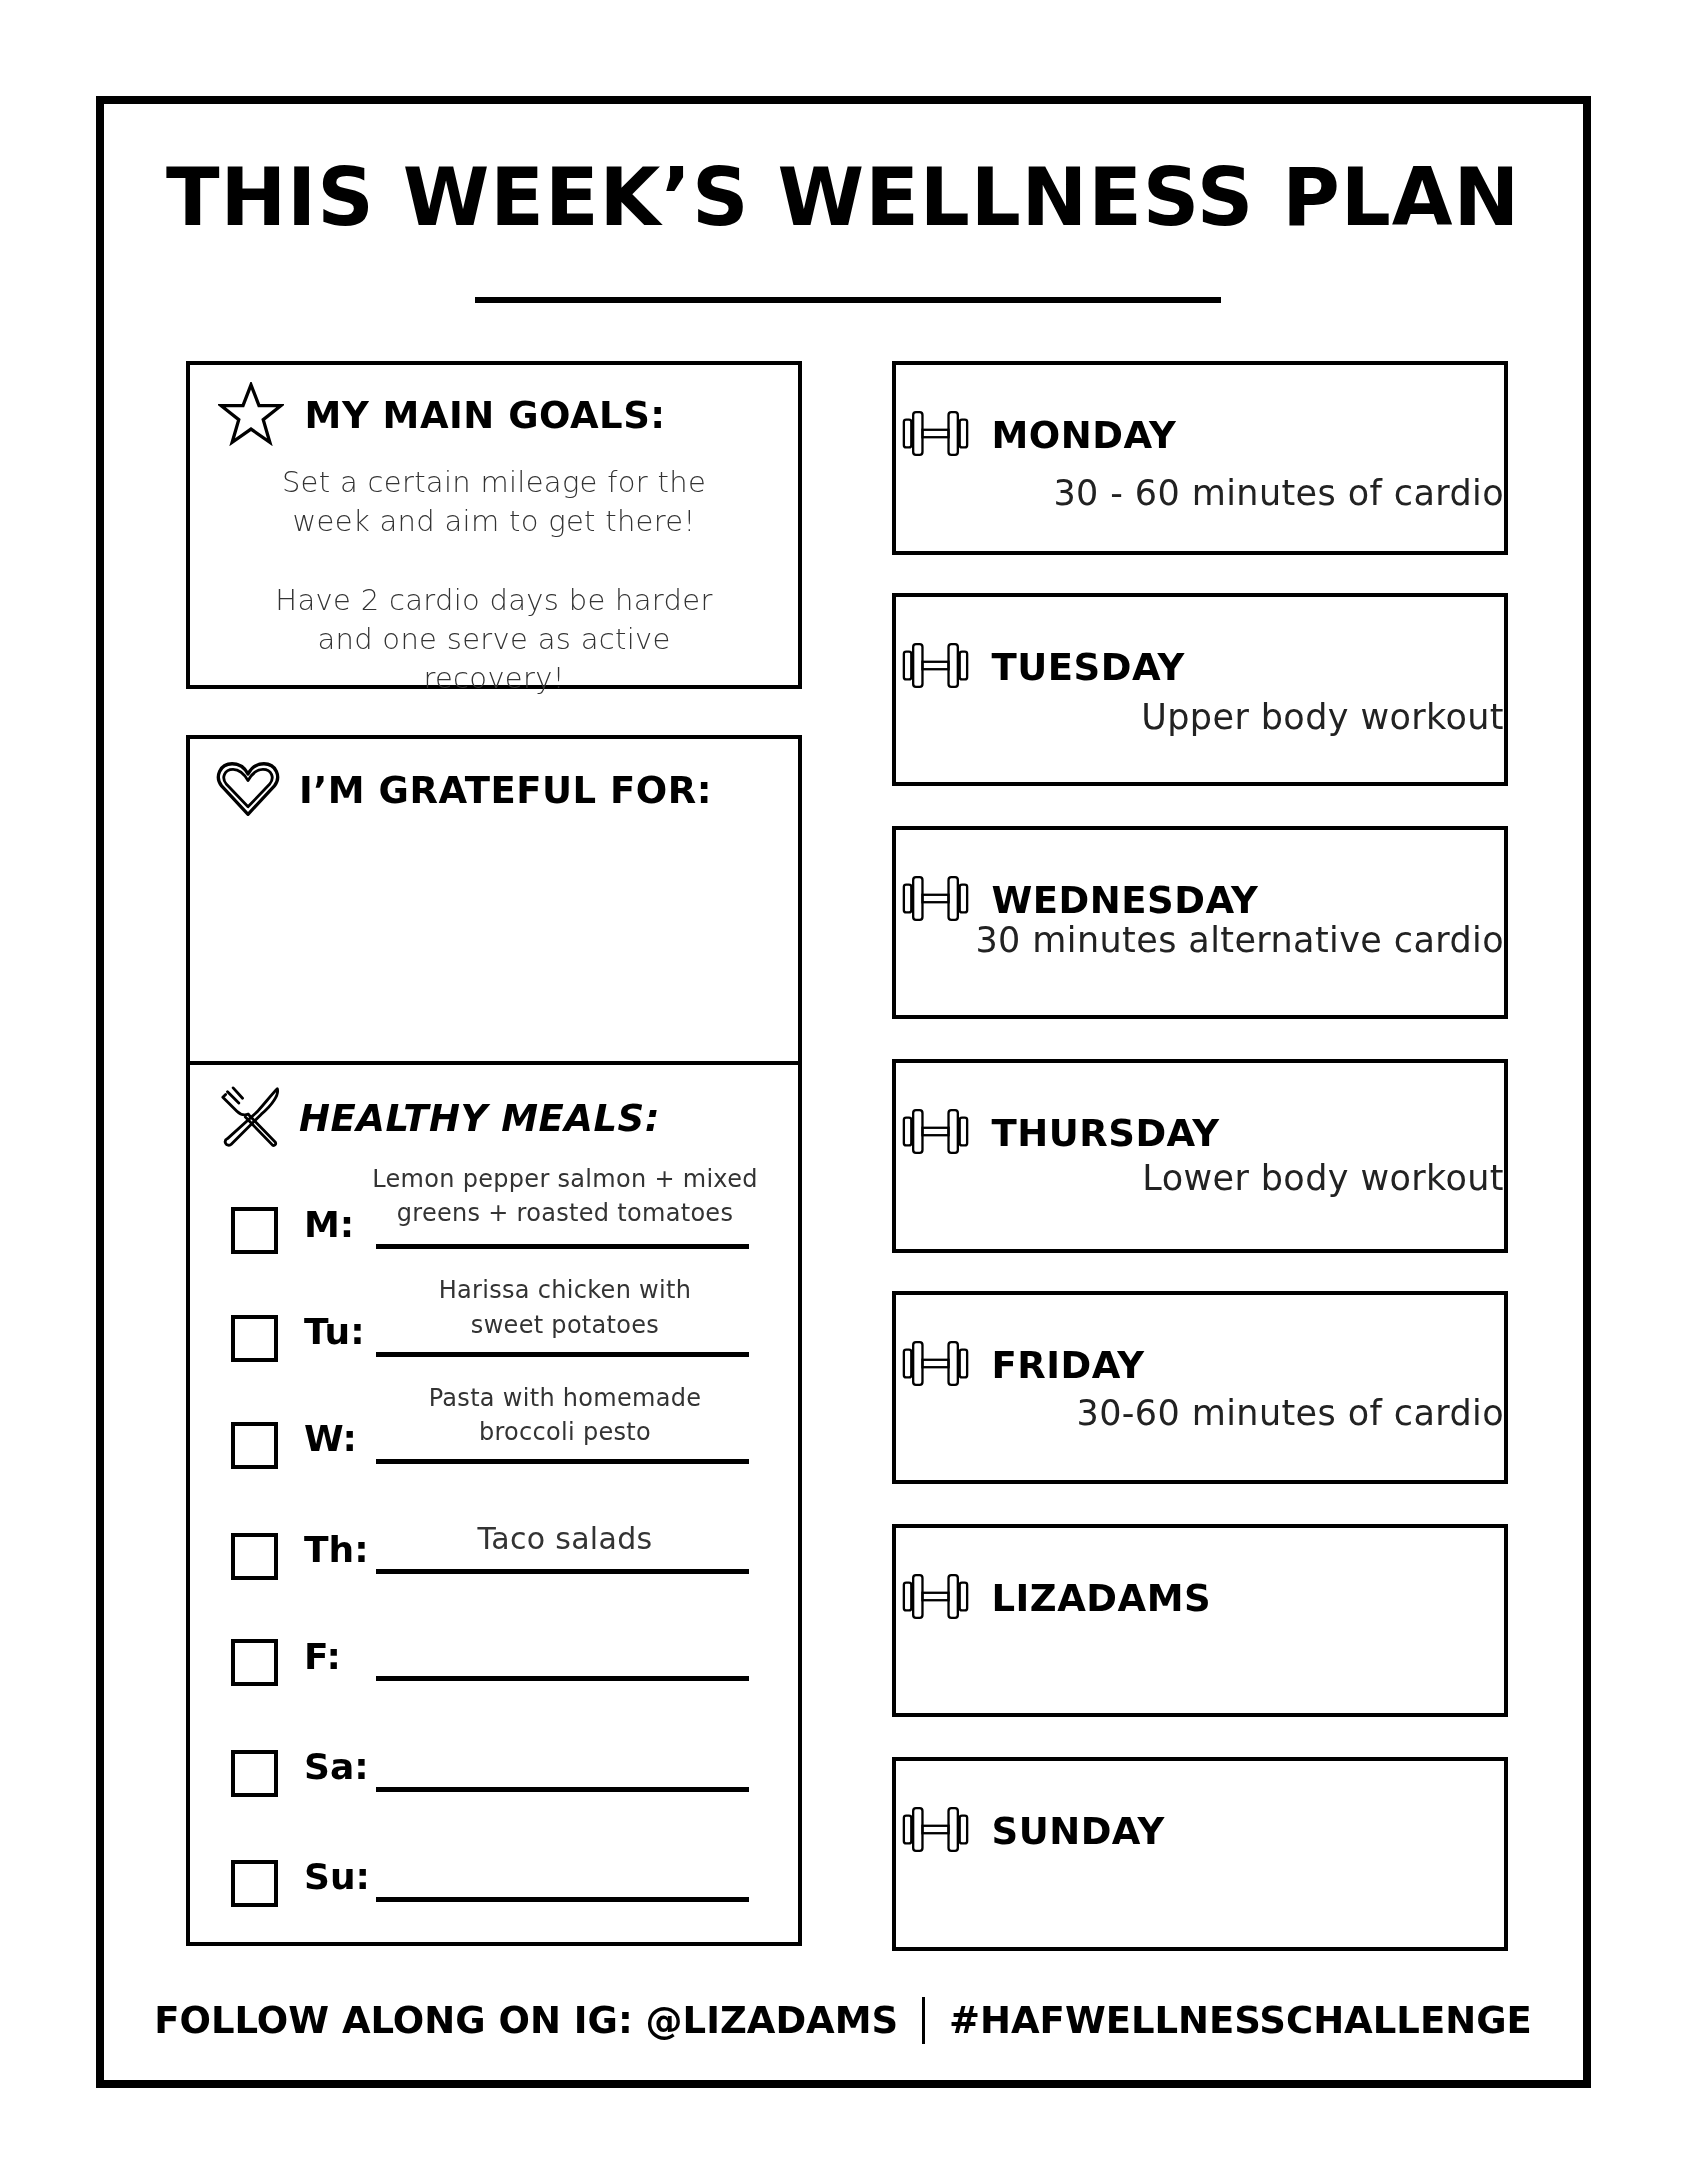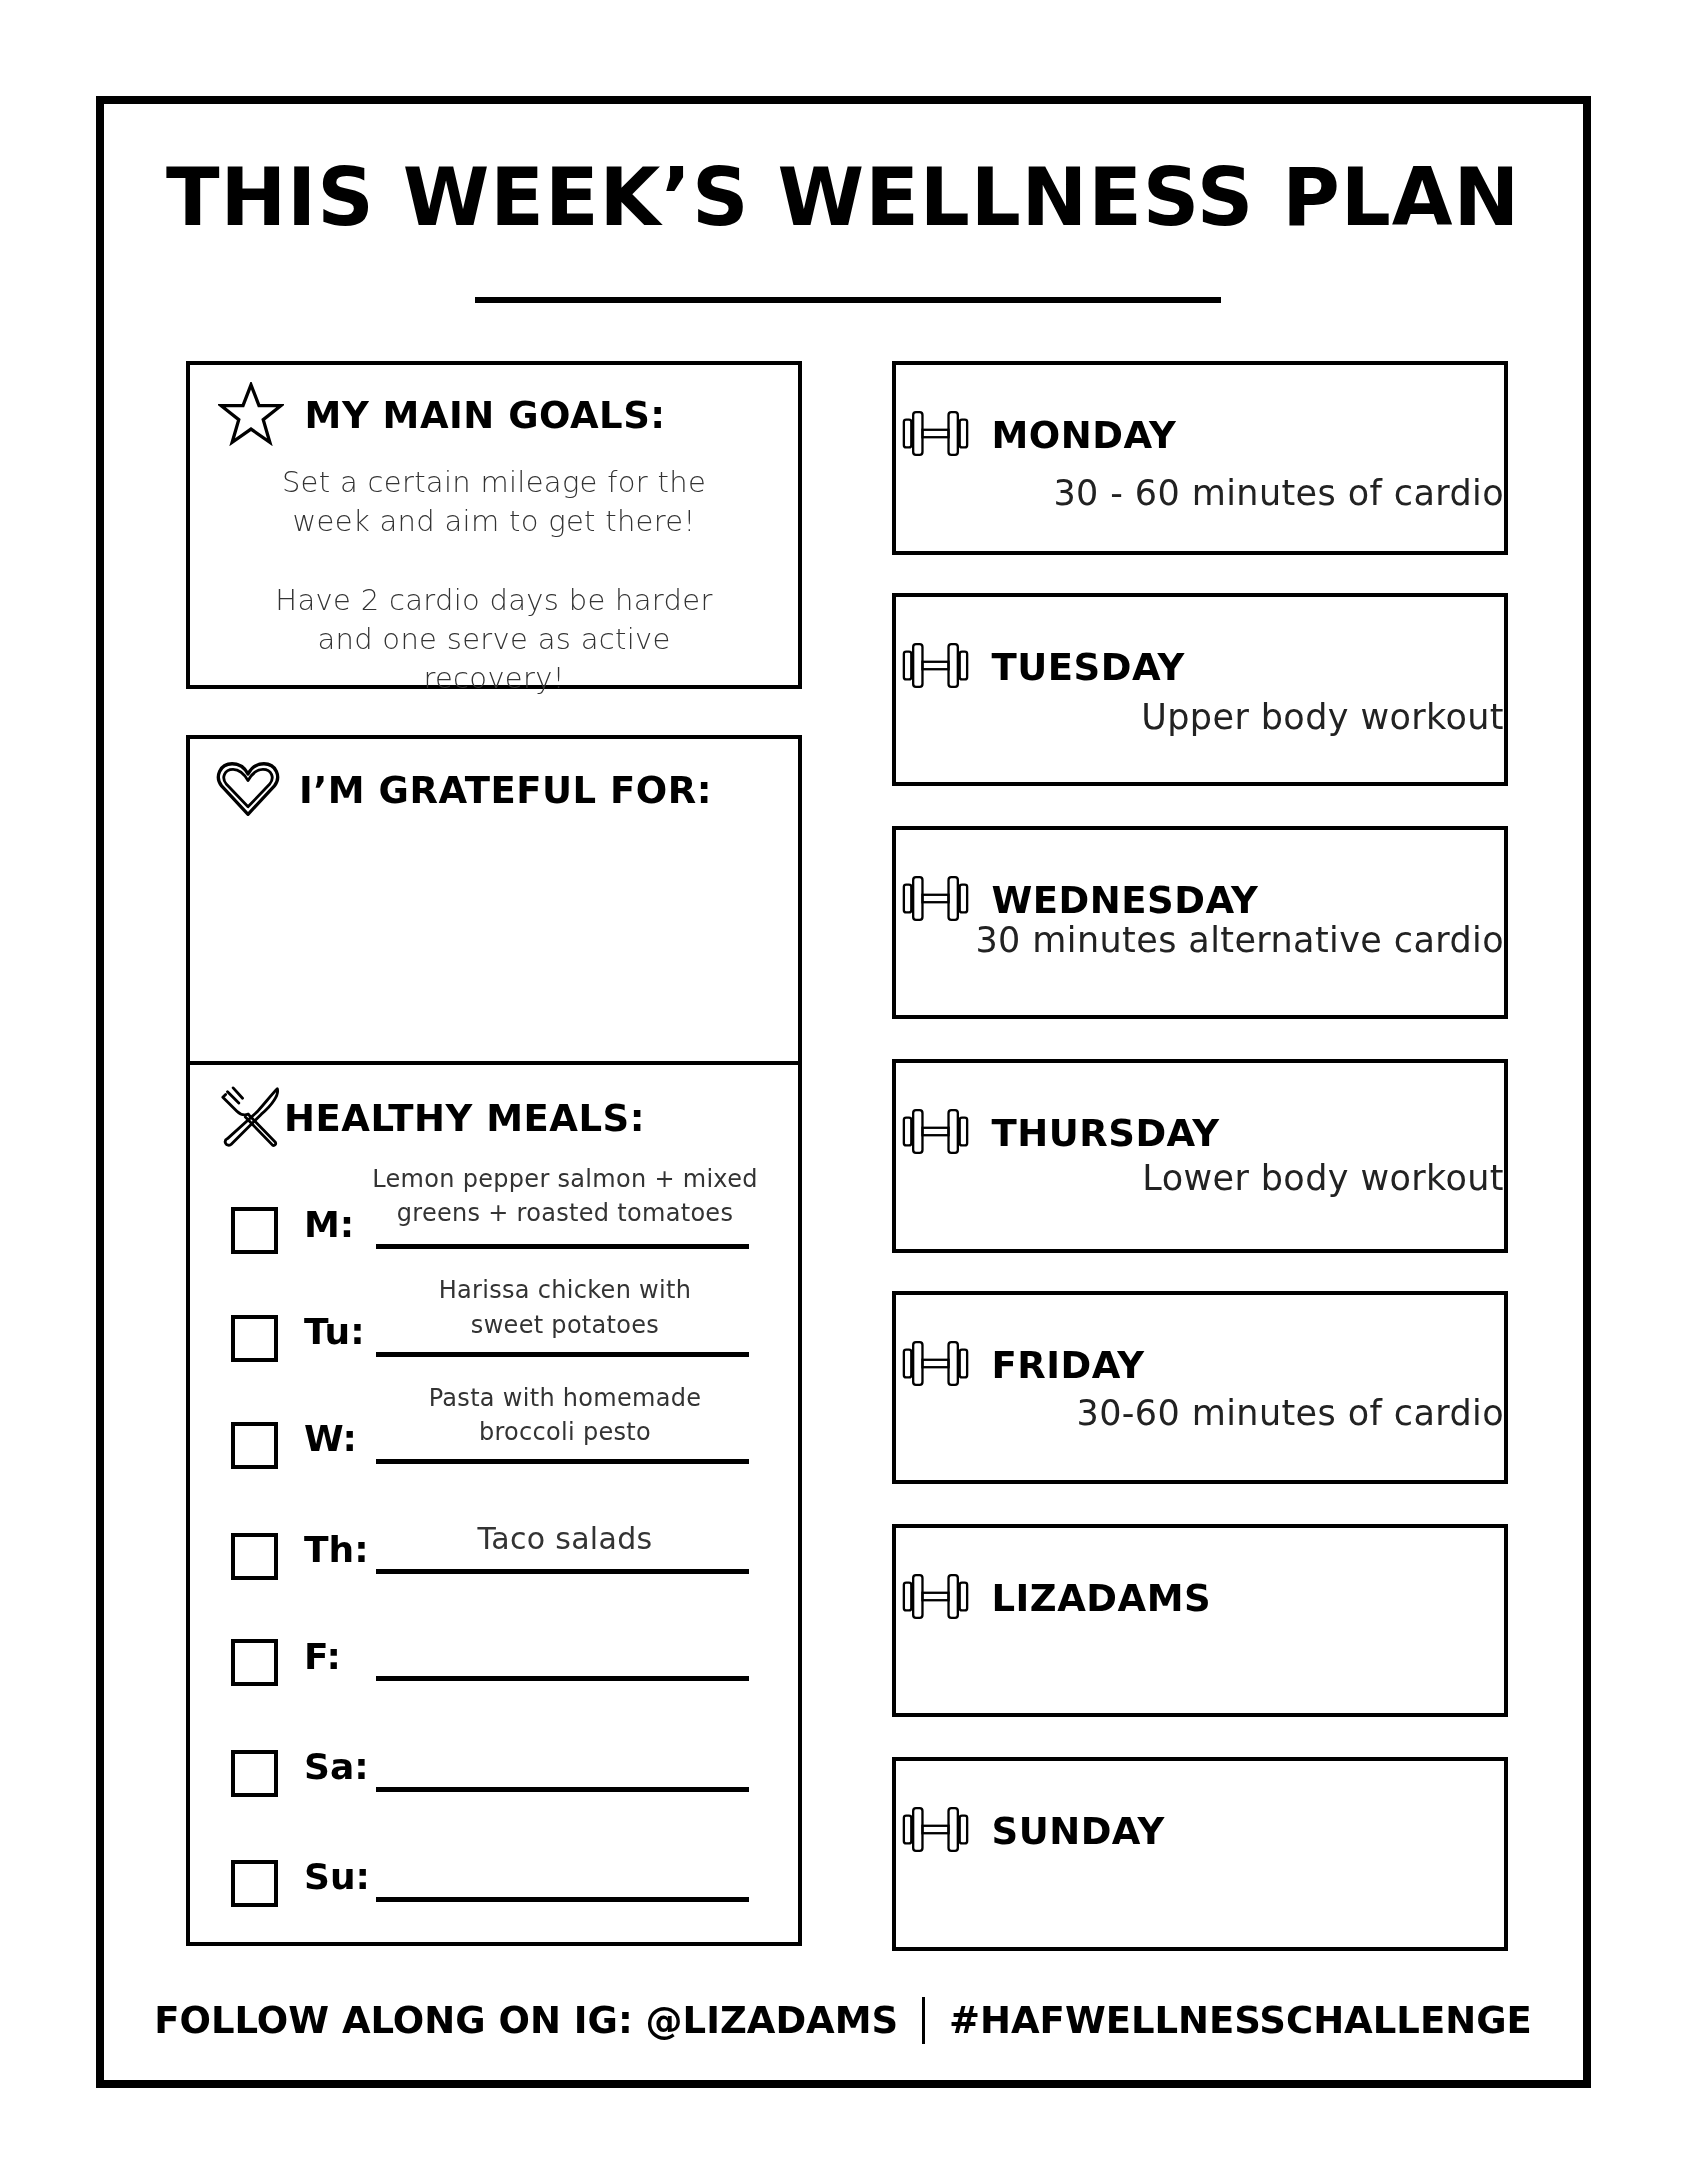--- a/index.html
+++ b/index.html
@@ -67,21 +67,21 @@
     <span class="icon">
       <svg width="62" height="62" viewBox="0 0 66 66">
 
         <path d="M61,3 C63,9 56,20 44,30 L12,62 C10,64 7,63 6,61 C5,59 6,57 8,56 L40,27 C48,18 56,8 61,3 Z" fill="none" stroke="#000" stroke-width="3" stroke-linejoin="round"></path>
 
         <path d="M30,30 L59,60 C60,62 58,64 56,63 L27,33" fill="none" stroke="#000" stroke-width="3" stroke-linecap="round"></path>
 
         <path d="M3,12 L18,27 C22,31 27,31 30,30 M8,6 L20,18 M14,2 L24,13 M3,12 L6,9" fill="none" stroke="#000" stroke-width="3" stroke-linecap="round"></path>
       </svg>
     </span>
-    <span class="head-text" style="margin-left:2px;">HEALTHY MEALS:</span>
+    <span class="head-text" style="margin-left:17px;font-style:italic;">HEALTHY MEALS:</span>
   </div>
 
   <div class="meal-row" style="top:0;">
     <div class="checkbox" style="top:142px;"></div>
     <div class="meal-label" style="top:139px;">M:</div>
     <div class="meal-text" style="top:97px;">Lemon pepper salmon + mixed</div>
     <div class="meal-text" style="top:131px;">greens + roasted tomatoes</div>
     <div class="meal-line" style="top:179px;"></div>
   </div>
   <div class="meal-row" style="top:0;">

